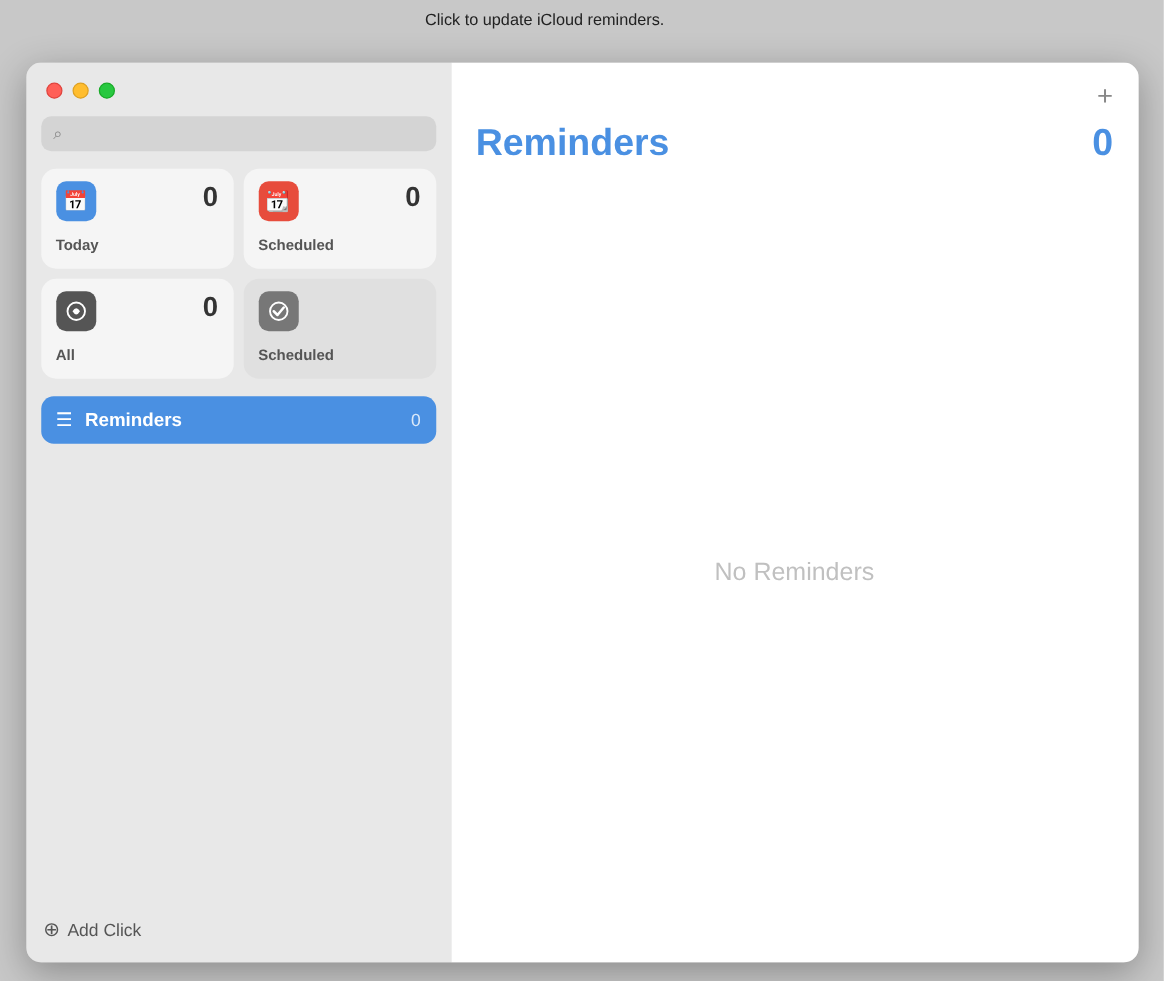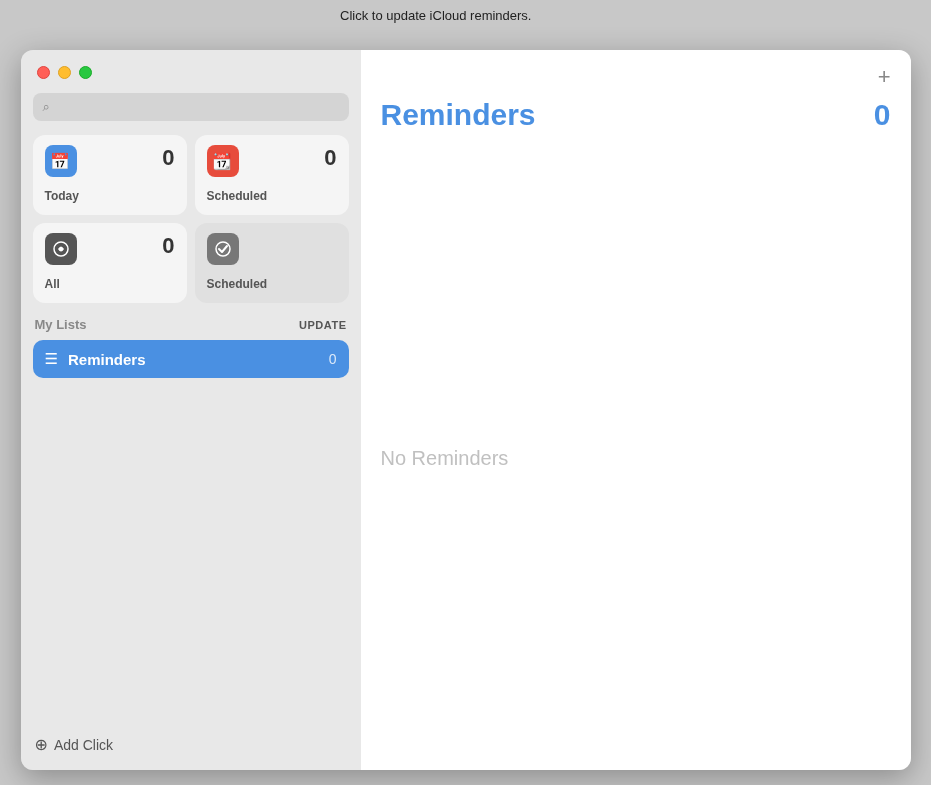--- a/index.html
+++ b/index.html
@@ -254,20 +254,21 @@
     .main-count {
       font-size: 30px;
       font-weight: 700;
       color: #4a90e2;
     }
 
     .empty-state {
       flex: 1;
       display: flex;
       align-items: center;
+      justify-content: center;
     }
 
     .empty-state-text {
       font-size: 20px;
       color: #c0c0c0;
       font-weight: 500;
     }
   </style>
 </head>
 <body>
@@ -331,24 +332,20 @@
               <polyline points="5,9 8,12 13,6" stroke="white" stroke-width="2" fill="none" stroke-linecap="round" stroke-linejoin="round"></polyline>
             </svg>
           </div>
           <span class="card-count"></span>
         </div>
         <span class="card-label">Scheduled</span>
       </div>
 
     </div>
 
-    <div class="my-lists-header">
-      <span class="my-lists-label">My Lists</span>
-      <button class="update-button">UPDATE</button>
-    </div>
 
     <div class="list-item">
       <span class="list-item-icon">☰</span>
       <span class="list-item-label">Reminders</span>
       <span class="list-item-count">0</span>
     </div>
 
     <div class="sidebar-bottom">
       <button class="add-list-button">
         <span style="font-size:16px; font-weight:300;">⊕</span>

